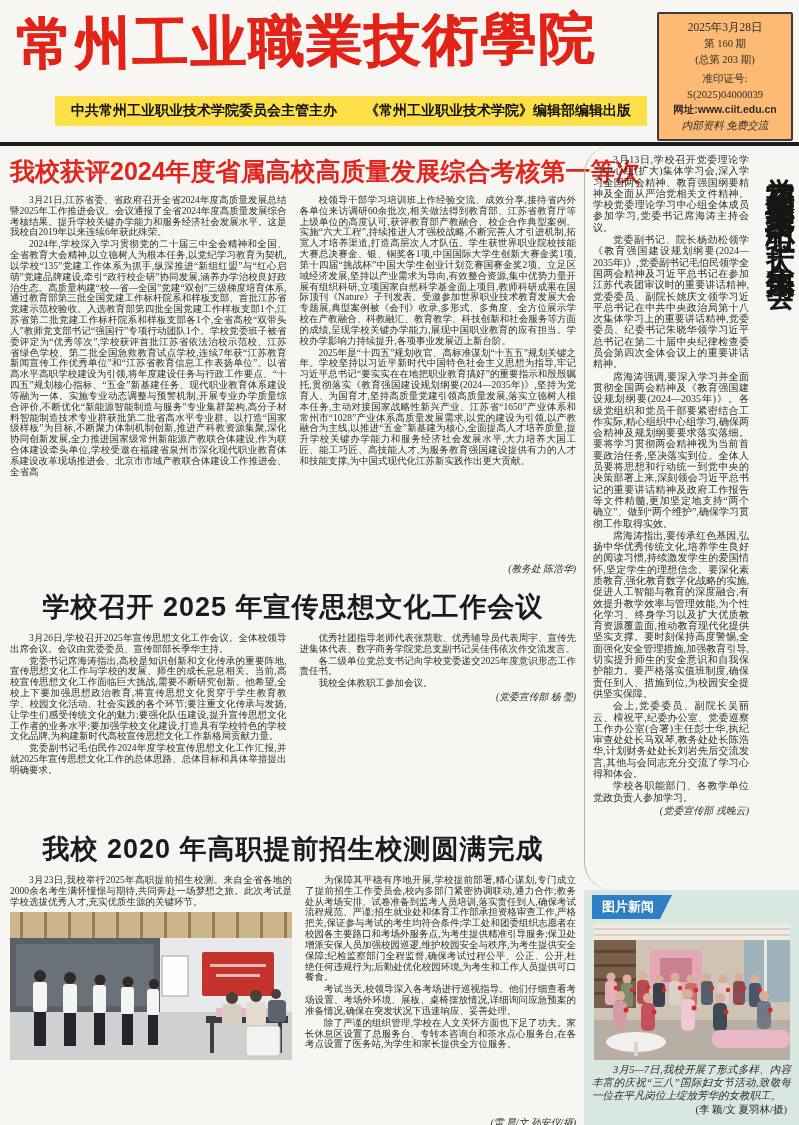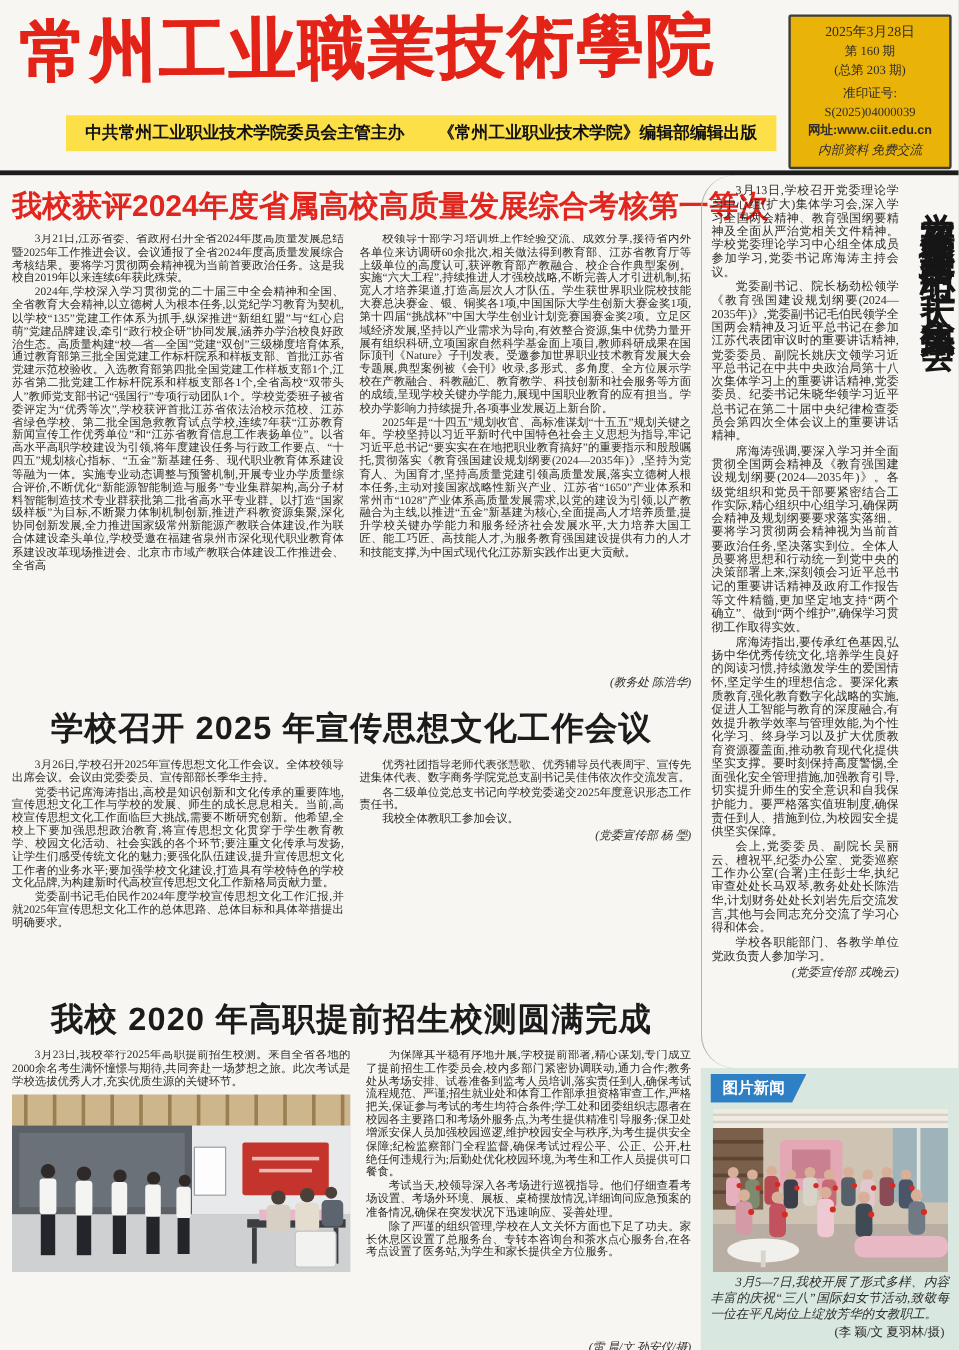--- a/index.html
+++ b/index.html
@@ -1,20 +1,20 @@
 <!DOCTYPE html>
 <html><head>
 <meta charset="utf-8">
 <style>
   html,body{margin:0;padding:0;background:#c9c7c3;}
   .page{position:relative;width:799px;height:1125px;margin:0 auto;background:#f8f6f2;overflow:hidden;font-family:"Liberation Serif","DejaVu Serif",serif;color:#2e2c2a;}
   
   .header{position:relative;height:142px;border-bottom:4px solid #1c1c1c;}
   .masthead{position:absolute;left:16px;top:4px;width:630px;font-family:"DejaVu Serif","Liberation Serif",serif;font-weight:900;font-size:56px;line-height:1.3;color:#e32317;letter-spacing:2px;white-space:nowrap;text-shadow:1px 0 0 currentColor;transform:rotate(-0.6deg);}
-  .info-box{position:absolute;right:6px;top:12px;width:136px;border:2px solid #3c3c3c;border-radius:2px;background:#eab308;text-align:center;font-size:10.5px;line-height:1.5;padding:5px 2px;box-sizing:border-box;}
+  .info-box{position:absolute;right:6px;top:12px;width:136px;border:2px solid #3c3c3c;border-radius:2px;background:#fdba74;text-align:center;font-size:10.5px;line-height:1.5;padding:5px 2px;box-sizing:border-box;}
   .ib-date{font-size:11.5px;}
   .ib-permit-label{margin-top:3px;}
   .ib-site{font-weight:bold;font-size:10.5px;font-family:"Liberation Sans","DejaVu Sans",sans-serif;}
   .ib-internal{font-style:italic;}
   .pub-bar{position:absolute;left:55px;top:96px;width:592px;height:30px;background:#fde047;display:flex;align-items:center;justify-content:space-between;padding:0 16px;box-sizing:border-box;font-family:"Liberation Sans","DejaVu Sans",sans-serif;font-weight:bold;font-size:14px;color:#111;white-space:nowrap;}
   
   .content{display:flex;height:979px;}
   .main-col{width:584px;box-sizing:border-box;padding:0 8px 0 10px;}
   .side-col{flex:1;display:flex;flex-direction:column;}
   
@@ -64,21 +64,21 @@
   </div>
 
   <div class="content">
 
     <div class="main-col">
 
       <div>
         <div class="headline-red">我校获评2024年度省属高校高质量发展综合考核第一等次</div>
         <div class="art-body a1-body">
           <div class="col">
-            <p>3月21日,江苏省委、省政府召开全省2024年度高质量发展总结暨2025年工作推进会议。会议通报了全省2024年度高质量发展综合考核结果。要将学习贯彻两会精神视为当前首要政治任务。这是我校自2019年以来连续6年获此殊荣。</p>
+            <p>3月21日,江苏省委、省政府召开全省2024年度高质量发展总结暨2025年工作推进会议。会议通报了全省2024年度高质量发展综合考核结果。提升学校关键办学能力和服务经济社会发展水平。这是我校自2019年以来连续6年获此殊荣。</p>
             <p>2024年,学校深入学习贯彻党的二十届三中全会精神和全国、全省教育大会精神,以立德树人为根本任务,以党纪学习教育为契机,以学校“135”党建工作体系为抓手,纵深推进“新组红盟”与“红心启萌”党建品牌建设,牵引“政行校企研”协同发展,涵养办学治校良好政治生态。高质量构建“校—省—全国”党建“双创”三级梯度培育体系,通过教育部第三批全国党建工作标杆院系和样板支部、首批江苏省党建示范校验收。入选教育部第四批全国党建工作样板支部1个,江苏省第二批党建工作标杆院系和样板支部各1个,全省高校“双带头人”教师党支部书记“强国行”专项行动团队1个。学校党委班子被省委评定为“优秀等次”,学校获评首批江苏省依法治校示范校、江苏省绿色学校、第二批全国急救教育试点学校,连续7年获“江苏教育新闻宣传工作优秀单位”和“江苏省教育信息工作表扬单位”。以省高水平高职学校建设为引领,将年度建设任务与行政工作要点、“十四五”规划核心指标、“五金”新基建任务、现代职业教育体系建设等融为一体。实施专业动态调整与预警机制,开展专业办学质量综合评价,不断优化“新能源智能制造与服务”专业集群架构,高分子材料智能制造技术专业群获批第二批省高水平专业群。以打造“国家级样板”为目标,不断聚力体制机制创新,推进产科教资源集聚,深化协同创新发展,全力推进国家级常州新能源产教联合体建设,作为联合体建设牵头单位,学校受邀在福建省泉州市深化现代职业教育体系建设改革现场推进会、北京市市域产教联合体建设工作推进会、全省高</p>
           </div>
           <div class="col">
             <p>校领导干部学习培训班上作经验交流、成效分享,接待省内外各单位来访调研60余批次,相关做法得到教育部、江苏省教育厅等上级单位的高度认可,获评教育部产教融合、校企合作典型案例。实施“六大工程”,持续推进人才强校战略,不断完善人才引进机制,拓宽人才培养渠道,打造高层次人才队伍。学生获世界职业院校技能大赛总决赛金、银、铜奖各1项,中国国际大学生创新大赛金奖1项,第十四届“挑战杯”中国大学生创业计划竞赛国赛金奖2项。立足区域经济发展,坚持以产业需求为导向,有效整合资源,集中优势力量开展有组织科研,立项国家自然科学基金面上项目,教师科研成果在国际顶刊《Nature》子刊发表。受邀参加世界职业技术教育发展大会专题展,典型案例被《会刊》收录,多形式、多角度、全方位展示学校在产教融合、科教融汇、教育教学、科技创新和社会服务等方面的成绩,呈现学校关键办学能力,展现中国职业教育的应有担当。学校办学影响力持续提升,各项事业发展迈上新台阶。</p>
             <p>2025年是“十四五”规划收官、高标准谋划“十五五”规划关键之年。学校坚持以习近平新时代中国特色社会主义思想为指导,牢记习近平总书记“要实实在在地把职业教育搞好”的重要指示和殷殷嘱托,贯彻落实《教育强国建设规划纲要(2024—2035年)》,坚持为党育人、为国育才,坚持高质量党建引领高质量发展,落实立德树人根本任务,主动对接国家战略性新兴产业、江苏省“1650”产业体系和常州市“1028”产业体系高质量发展需求,以党的建设为引领,以产教融合为主线,以推进“五金”新基建为核心,全面提高人才培养质量,提升学校关键办学能力和服务经济社会发展水平,大力培养大国工匠、能工巧匠、高技能人才,为服务教育强国建设提供有力的人才和技能支撑,为中国式现代化江苏新实践作出更大贡献。</p>
           </div>
           <div class="byline-abs">(教务处  陈浩华)</div>
         </div>
       </div>
 

